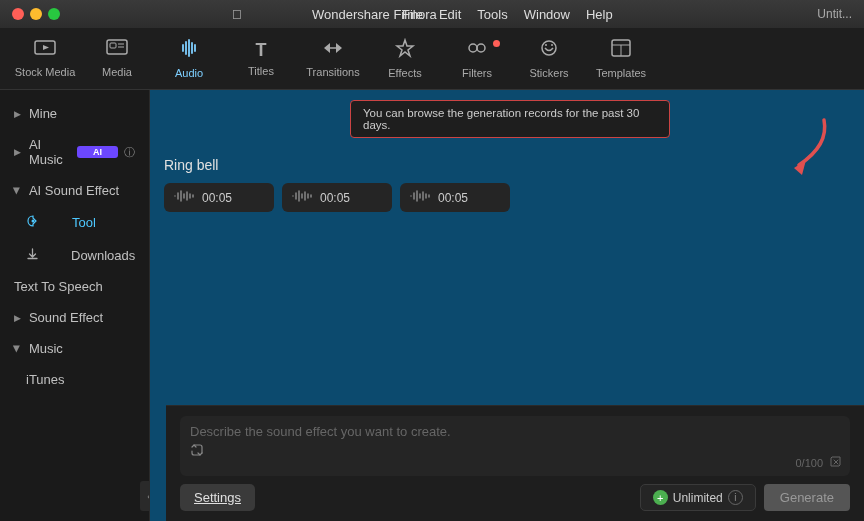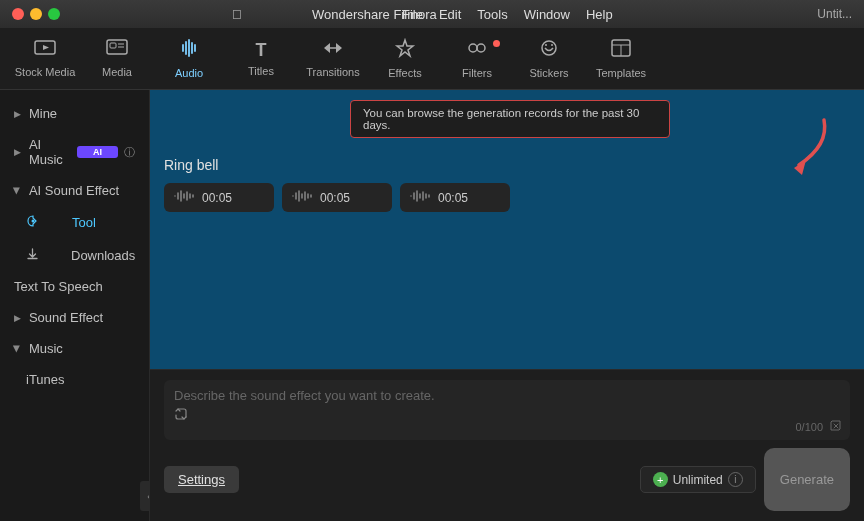--- a/index.html
+++ b/index.html
@@ -239,21 +239,21 @@
     }
     .audio-duration {
       font-size: 12px;
       color: #ccc;
     }
 
     
     .generate-area {
       position: absolute;
       bottom: 0;
-      left: 0;
+      left: 16px;
       right: 0;
       background: #1e1e1e;
       border-top: 1px solid #2a2a2a;
       padding: 10px 14px;
     }
     .text-input-box {
       background: #252525;
       border-radius: 6px;
       padding: 8px 10px;
       min-height: 60px;
@@ -330,22 +330,22 @@
       color: #888;
       font-size: 10px;
       display: flex;
       align-items: center;
       justify-content: center;
     }
     .generate-btn {
       background: #555;
       color: #999;
       border: none;
-      border-radius: 10px;
-      padding: 24px 16px;
+      border-radius: 4px;
+      padding: 6px 16px;
       font-size: 13px;
       cursor: not-allowed;
     }
 
     
     .arrow-svg {
       position: absolute;
       top: 20px;
       right: 30px;
       z-index: 30;

